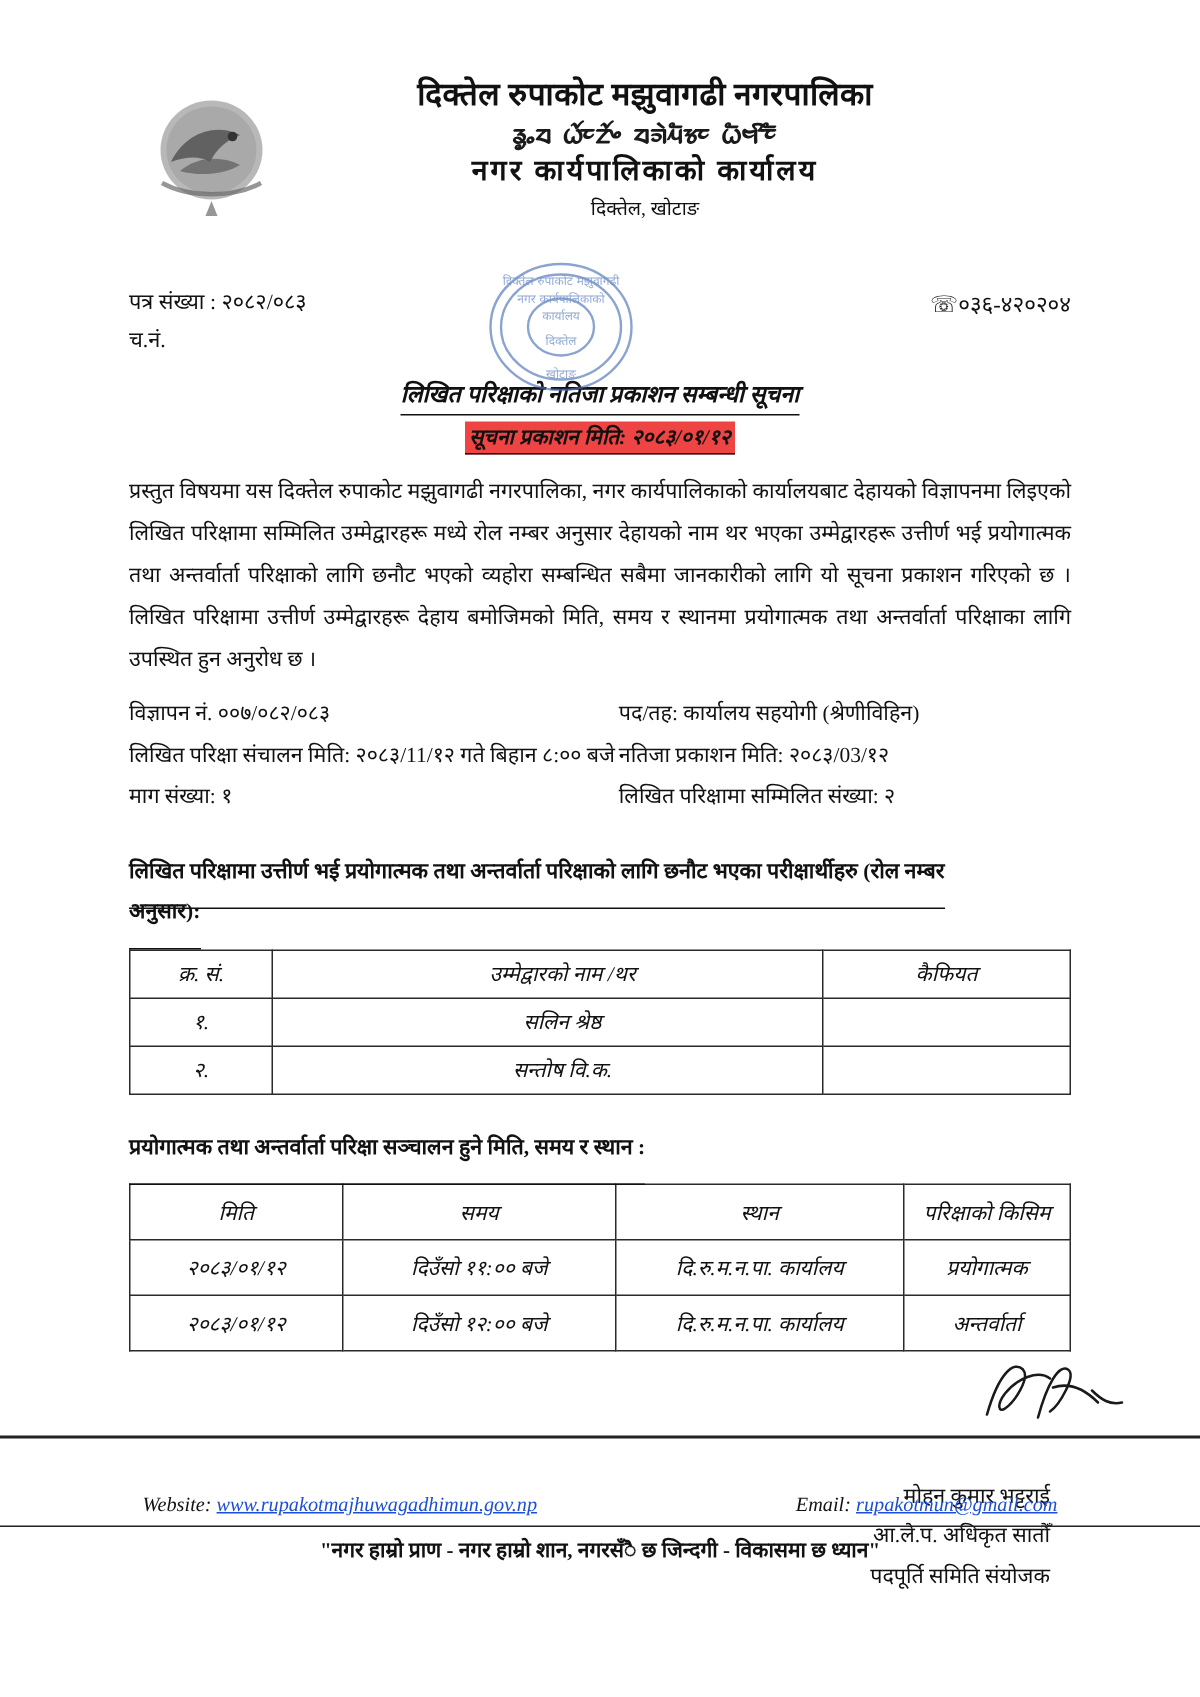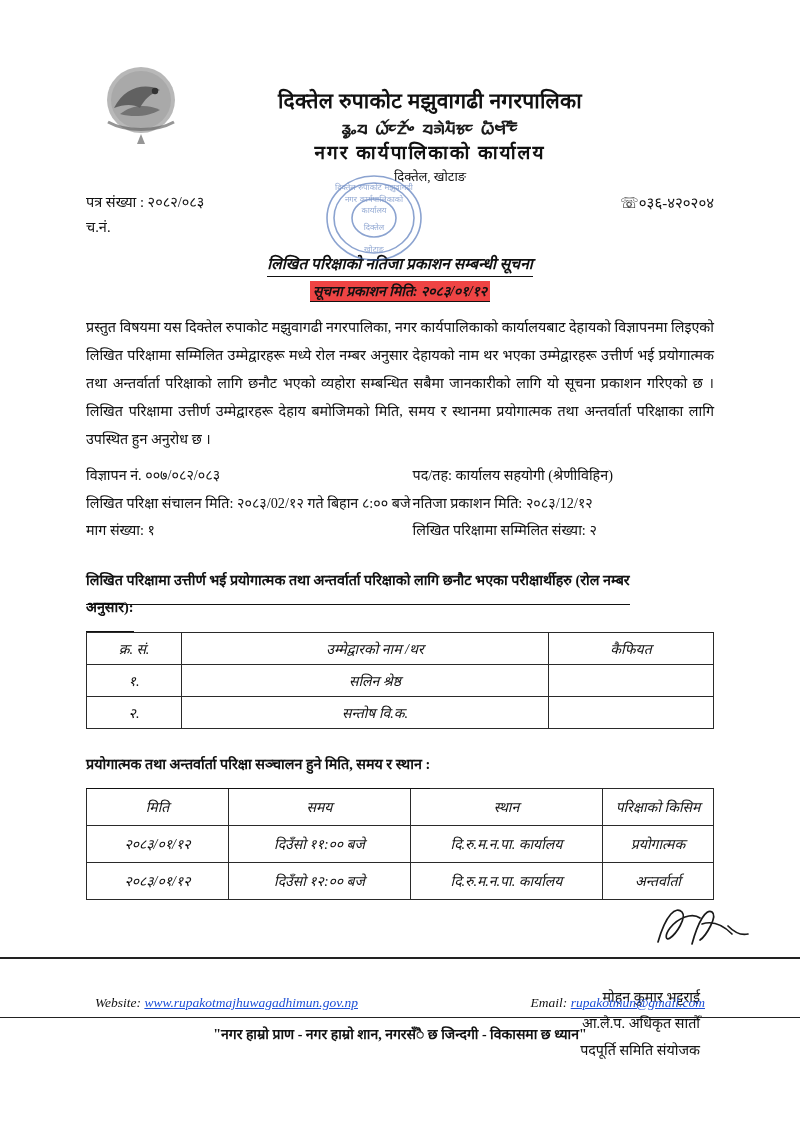--- a/index.html
+++ b/index.html
@@ -33,21 +33,20 @@
     left: 100px;
     top: 60px;
     width: 82px;
     height: 86px;
   }
   .emblem svg { display: block; }
 
   .org-block {
     text-align: center;
     margin-left: 60px;
-    margin-top: 38px;
   }
   .org-line1 {
     font-size: 21px;
     font-weight: bold;
     letter-spacing: 0.3px;
     line-height: 1.25;
   }
   .org-line2 {
     font-size: 20px;
     font-weight: bold;
@@ -281,26 +280,26 @@
     <div class="doc-title">लिखित परिक्षाको नतिजा प्रकाशन सम्बन्धी सूचना</div>
     <br>
     <div class="doc-subtitle">सूचना प्रकाशन मिति: २०८३/०१/१२</div>
   </div>
 
   <div class="body">प्रस्तुत विषयमा यस दिक्तेल रुपाकोट मझुवागढी नगरपालिका, नगर कार्यपालिकाको कार्यालयबाट देहायको विज्ञापनमा लिइएको लिखित परिक्षामा सम्मिलित उम्मेद्वारहरू मध्ये रोल नम्बर अनुसार देहायको नाम थर भएका उम्मेद्वारहरू उत्तीर्ण भई प्रयोगात्मक तथा अन्तर्वार्ता परिक्षाको लागि छनौट भएको व्यहोरा सम्बन्धित सबैमा जानकारीको लागि यो सूचना प्रकाशन गरिएको छ । लिखित परिक्षामा उत्तीर्ण उम्मेद्वारहरू देहाय बमोजिमको मिति, समय र स्थानमा प्रयोगात्मक तथा अन्तर्वार्ता परिक्षाका लागि उपस्थित हुन अनुरोध छ ।</div>
 
   <div class="two-col">
     <div class="col-l">
       <div>विज्ञापन नं. ००७/०८२/०८३</div>
-      <div>लिखित परिक्षा संचालन मिति: २०८३/02/१२ गते बिहान ८:०० बजे</div>
+      <div>लिखित परिक्षा संचालन मिति: २०८३/11/१२ गते बिहान ८:०० बजे</div>
       <div>माग संख्या: १</div>
     </div>
     <div class="col-r">
       <div>पद/तह: कार्यालय सहयोगी (श्रेणीविहिन)</div>
-      <div>नतिजा प्रकाशन मिति: २०८३/12/१२</div>
+      <div>नतिजा प्रकाशन मिति: २०८३/03/१२</div>
       <div>लिखित परिक्षामा सम्मिलित संख्या: २</div>
     </div>
   </div>
 
   <div class="section-head">
     <span class="u">लिखित परिक्षामा उत्तीर्ण भई प्रयोगात्मक तथा अन्तर्वार्ता परिक्षाको लागि छनौट भएका परीक्षार्थीहरु (रोल नम्बर</span><br>
     <span class="u">अनुसार):</span>
   </div>
 
   <table class="grid t1">

